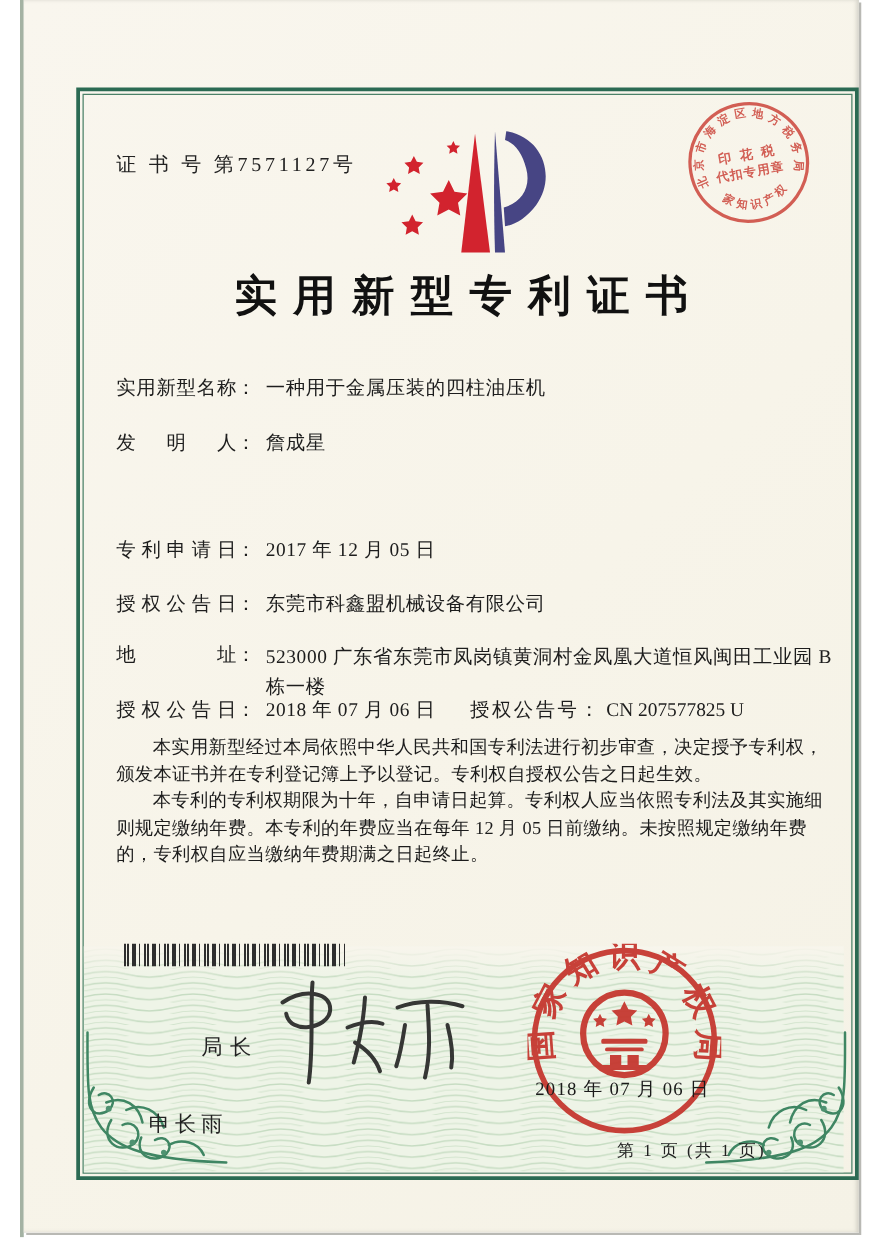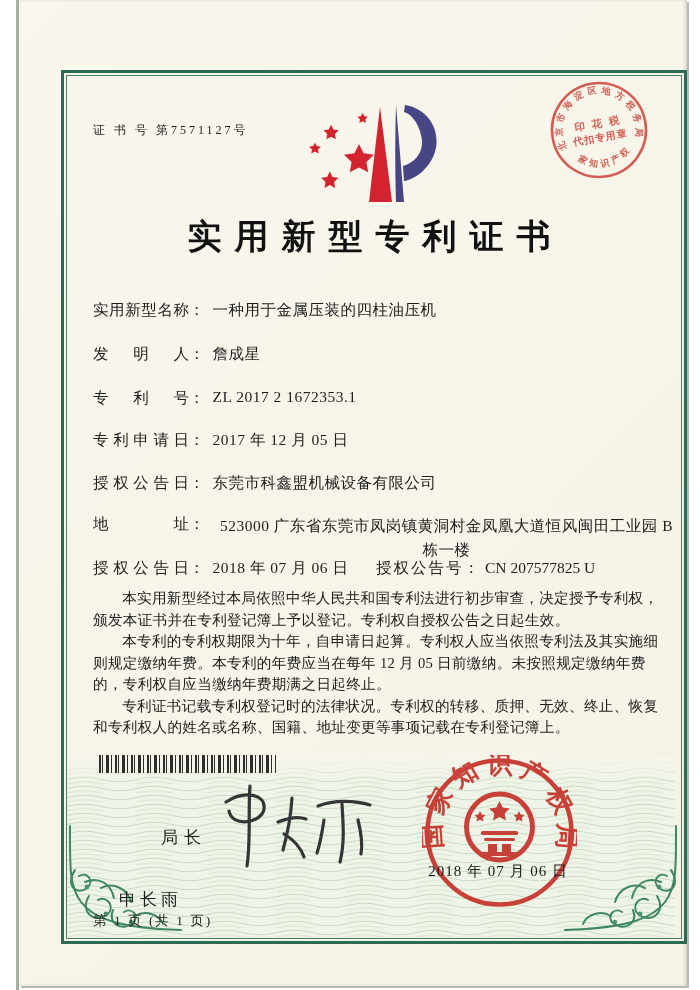--- a/index.html
+++ b/index.html
@@ -5,49 +5,49 @@
   html,body{margin:0;padding:0;}
   body{background:#ffffff;font-family:"Liberation Serif","DejaVu Serif",serif;color:#1f1f1f;}
   .stage{position:relative;width:700px;height:990px;overflow:hidden;background:#ffffff;}
   .paper-edge{position:absolute;left:16px;top:0;width:3px;height:990px;background:#a4b2a3;}
   .paper{position:absolute;left:19px;top:0;width:668px;height:986px;
          background:linear-gradient(135deg,#f9f6ee 0%,#f7f4e9 55%,#f5f2e6 100%);
          box-shadow:2px 2px 0 #b9b9b4, inset -2px 0 3px rgba(120,120,110,.25);}
   .frame-outer{position:absolute;left:42px;top:70px;width:620px;height:868px;
          border:3px solid #2b6a53;}
   .frame-inner{position:absolute;left:2px;top:2px;right:2px;bottom:2px;border:1px solid #4b8168;}
-  .cert-no{position:absolute;left:74px;top:122px;font-size:12px;letter-spacing:3px;color:#222;}
+  .cert-no{position:absolute;left:74px;top:122px;font-size:16px;letter-spacing:3px;color:#222;}
   .logo{position:absolute;left:278px;top:102px;}
   .title{position:absolute;left:0;top:214px;width:700px;text-align:center;
          font-size:34px;font-weight:bold;letter-spacing:13px;color:#111;text-indent:13px;}
   .frow{position:absolute;left:74px;font-size:15.5px;color:#1d1d1d;}
   .flabel{display:inline-block;width:96px;text-align:justify;text-align-last:justify;vertical-align:top;}
   .fcolon{display:inline-block;vertical-align:top;margin-right:8px;}
   .fvalue{display:inline-block;vertical-align:top;letter-spacing:.5px;}
-  .fvalue.wrap{width:468px;line-height:24px;text-align:center;}
+  .fvalue.wrap{width:468px;line-height:24px;}
   .pair2{position:absolute;left:283px;top:0;white-space:nowrap;text-align:right;}
   .pair2 .flabel2{letter-spacing:2px;}
   .body-text{position:absolute;left:74px;top:588px;width:568px;font-size:14.6px;line-height:21.5px;color:#1c1c1c;}
   .body-text p{margin:0;text-indent:2em;letter-spacing:.3px;}
   .waveband{position:absolute;left:48px;top:757px;width:608px;height:181px;}
   .wavefade{position:absolute;left:48px;top:757px;width:608px;height:26px;
             background:linear-gradient(#f8f5ec,rgba(248,245,236,0));}
   .barcode{position:absolute;left:80px;top:755px;width:177px;height:18px;
            background:repeating-linear-gradient(90deg,#2e2e2e 0 2px,transparent 2px 3px,
              #2e2e2e 3px 4px,transparent 4px 7px,#2e2e2e 7px 10px,transparent 10px 12px,
              #2e2e2e 12px 13px,transparent 13px 16px);}
   .director-title{position:absolute;left:100px;top:826px;font-size:17px;letter-spacing:6px;color:#222;
                   font-family:"Liberation Sans","DejaVu Sans",sans-serif;margin-left:42px;}
   .director-name{position:absolute;left:100px;top:864px;font-size:17px;letter-spacing:4px;color:#222;
                   font-family:"Liberation Sans","DejaVu Sans",sans-serif;margin-top:24px;}
   .signature{position:absolute;left:193px;top:778px;}
   .seal{position:absolute;left:403px;top:755px;opacity:.93;}
   .seal-date{position:absolute;left:400px;top:862px;width:158px;text-align:center;
              font-size:15px;letter-spacing:1px;color:#1a1a1a;}
-  .footer{position:absolute;left:74px;top:912px;width:520px;text-align:left;font-size:13.5px;
+  .footer{position:absolute;left:74px;top:912px;width:520px;text-align:right;font-size:13.5px;
           letter-spacing:2px;color:#222;}
   .tax-stamp{position:absolute;left:528px;top:78px;transform:rotate(-10deg);opacity:.88;}
   .ornament{position:absolute;}
   .orn-left{left:46px;top:824px;}
   .orn-right{left:544px;top:824px;transform:scaleX(-1);}
 </style>
 </head>
 <body>
 
 <div class="stage">
@@ -137,43 +137,39 @@
     </svg>
 
     <div class="title">实用新型专利证书</div>
 
     <div class="frow" style="top:300px">
       <span class="flabel">实用新型名称</span><span class="fcolon">：</span><span class="fvalue">一种用于金属压装的四柱油压机</span>
     </div>
     <div class="frow" style="top:344px">
       <span class="flabel">发明人</span><span class="fcolon">：</span><span class="fvalue">詹成星</span>
     </div>
-    <div class="frow" style="top:388px">
-      <span class="flabel">专利号</span><span class="fcolon">：</span><span class="fvalue">ZL 2017 2 1672353.1</span>
-    </div>
     <div class="frow" style="top:430px">
       <span class="flabel">专利申请日</span><span class="fcolon">：</span><span class="fvalue">2017 年 12 月 05 日</span>
     </div>
     <div class="frow" style="top:473px">
       <span class="flabel">授权公告日</span><span class="fcolon">：</span><span class="fvalue">东莞市科鑫盟机械设备有限公司</span>
     </div>
     <div class="frow" style="top:514px">
       <span class="flabel">地址</span><span class="fcolon">：</span><span class="fvalue wrap">523000 广东省东莞市凤岗镇黄洞村金凤凰大道恒风闽田工业园 B 栋一楼</span>
     </div>
     <div class="frow" style="top:558px">
       <span class="flabel">授权公告日</span><span class="fcolon">：</span><span class="fvalue">2018 年 07 月 06 日</span>
       <span class="pair2">
         <span class="flabel2">授权公告号</span><span>：</span><span style="margin-left:6px">CN 207577825 U</span>
       </span>
     </div>
 
     <div class="body-text">
       <p>本实用新型经过本局依照中华人民共和国专利法进行初步审查，决定授予专利权，颁发本证书并在专利登记簿上予以登记。专利权自授权公告之日起生效。</p>
       <p>本专利的专利权期限为十年，自申请日起算。专利权人应当依照专利法及其实施细则规定缴纳年费。本专利的年费应当在每年 12 月 05 日前缴纳。未按照规定缴纳年费的，专利权自应当缴纳年费期满之日起终止。</p>
-      <p>专利证书记载专利权登记时的法律状况。专利权的转移、质押、无效、终止、恢复和专利权人的姓名或名称、国籍、地址变更等事项记载在专利登记簿上。</p>
     </div>
 
     <div class="barcode"></div>
 
     <div class="director-title">局长</div>
     <div class="director-name">申长雨</div>
 
     <svg class="signature" width="165" height="92" viewBox="0 0 165 92">
       <g stroke="#262626" stroke-width="3.2" fill="none" stroke-linecap="round" opacity=".92">
         <path d="M38 8 C 36 32 39 60 35 88"></path>

